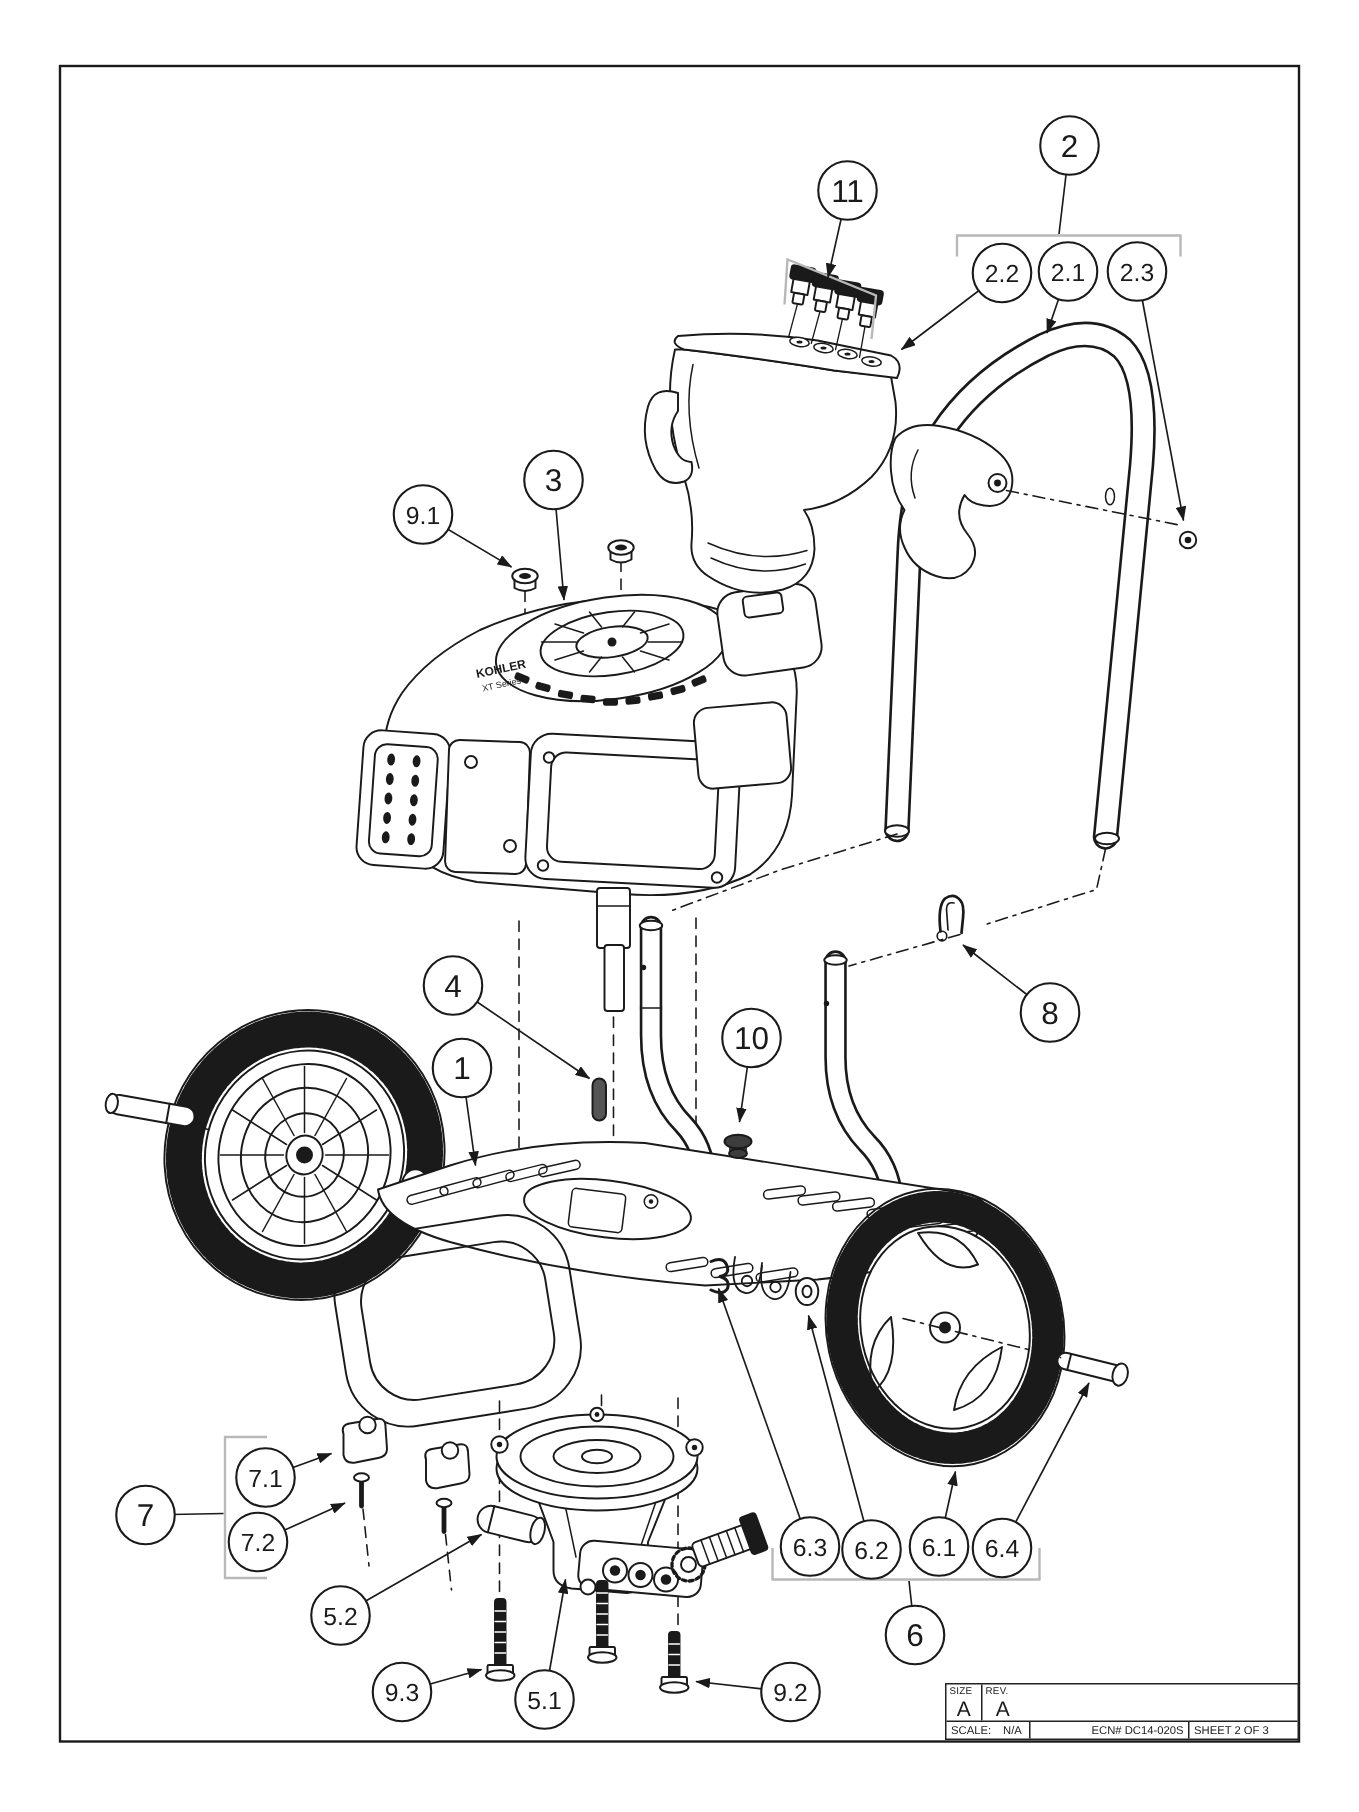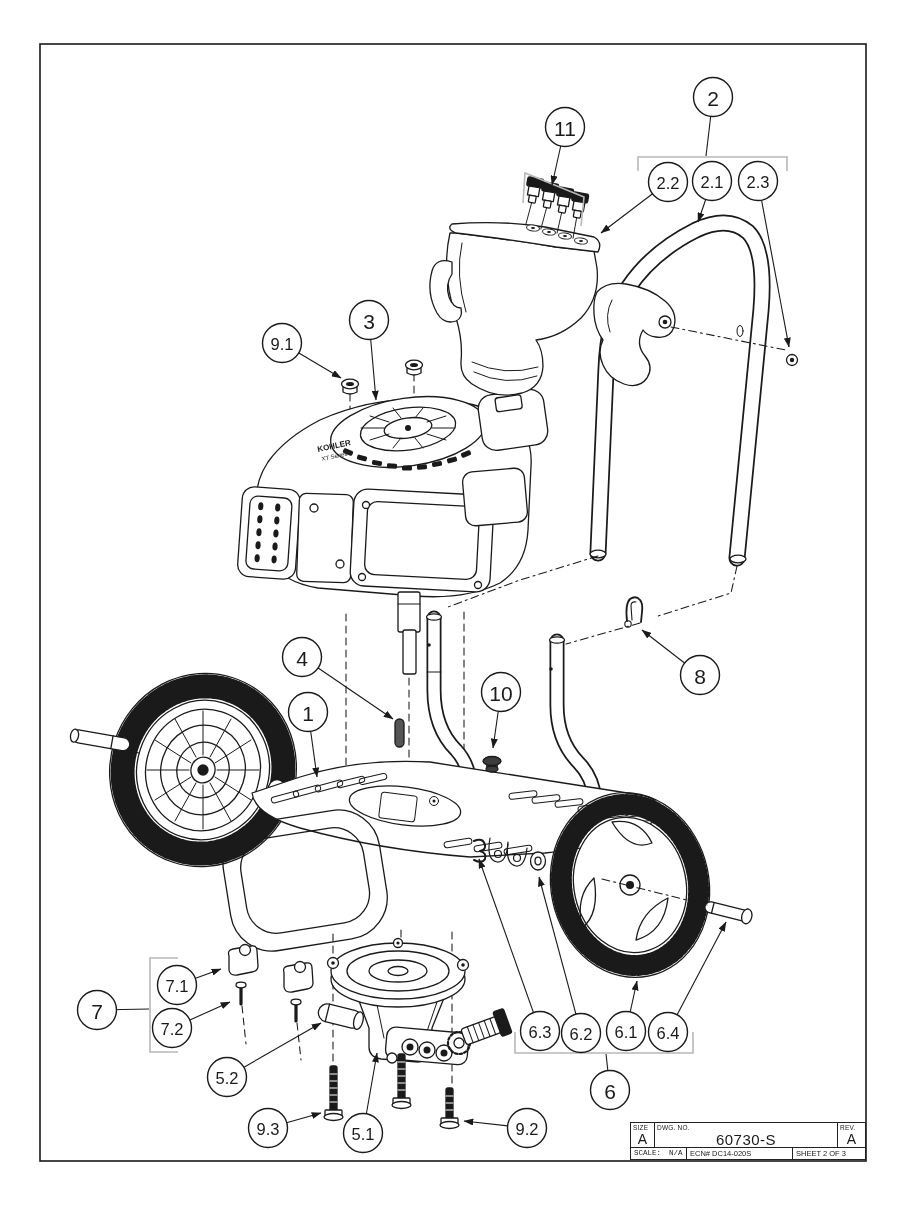--- a/index.html
+++ b/index.html
@@ -14,22 +14,22 @@
   .tb-row1{display:flex;flex:1;border-bottom:1px solid #222;min-height:0;}
   .tb-row2{display:flex;height:11px;font-size:7.5px;line-height:11px;}
   .tb-cell{position:relative;box-sizing:border-box;}
   .tb-b{border-right:1px solid #222;}
   .tb-size{width:24px;}
   .tb-dwg{flex:1;}
   .tb-rev{width:27px;}
   .tb-lbl{position:absolute;top:1px;left:2px;font-size:6.5px;letter-spacing:.2px;white-space:nowrap;}
   .tb-big{position:absolute;left:0;right:0;bottom:0;text-align:center;font-size:14px;line-height:15px;}
   .tb-dwg .tb-big{font-size:15px;letter-spacing:.5px;}
-  .tb-scale{width:56px;display:flex;gap:8px;padding:0 3px;font-family:Liberation Mono, monospace;}
-  .tb-ecn{width:106px;padding:0 3px;}
+  .tb-scale{width:56px;display:flex;gap:8px;padding:0 3px;}
+  .tb-ecn{width:106px;padding:0 3px;text-align:right;}
   .tb-sheet{flex:1;padding:0 3px;}
 </style>
 </head>
 <body>
 
 <div class="page">
 
 <svg id="drawing-svg" width="906" height="1208" viewBox="0 0 906 1208">
   <defs>
     <marker id="arrowhead" viewBox="0 0 9 6.4" refX="8.5" refY="3.2" markerWidth="9" markerHeight="6.4" orient="auto">
@@ -506,24 +506,20 @@
         </g>
       </g>
 </svg>
 
 <div class="title-block">
   <div class="tb-row1">
     <div class="tb-cell tb-b tb-size">
       <span class="tb-lbl">SIZE</span>
       <span class="tb-big">A</span>
     </div>
-    <div class="tb-cell tb-b tb-dwg">
-      <span class="tb-lbl">DWG. NO.</span>
-      <span class="tb-big">60730-S</span>
-    </div>
     <div class="tb-cell tb-rev">
       <span class="tb-lbl">REV.</span>
       <span class="tb-big">A</span>
     </div>
   </div>
   <div class="tb-row2">
     <div class="tb-cell tb-b tb-scale">
       <span>SCALE:</span>
       <span>N/A</span>
     </div>

